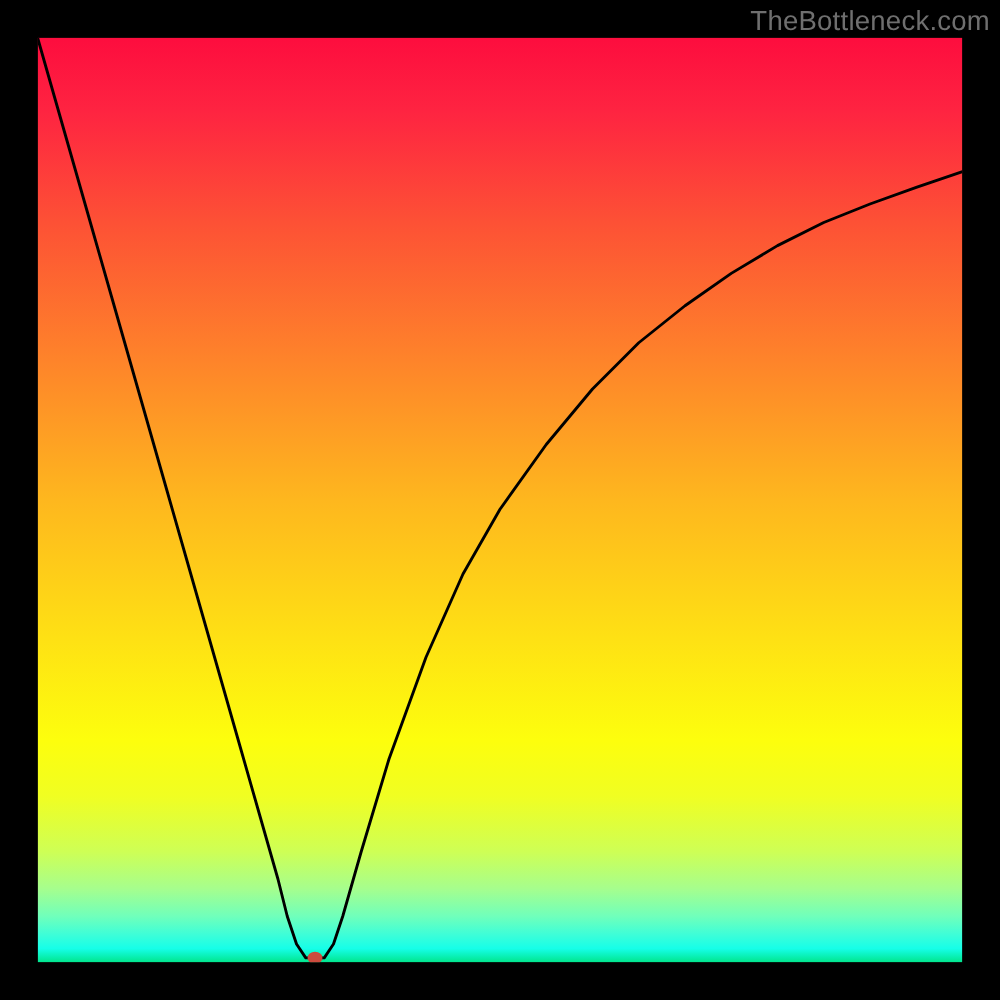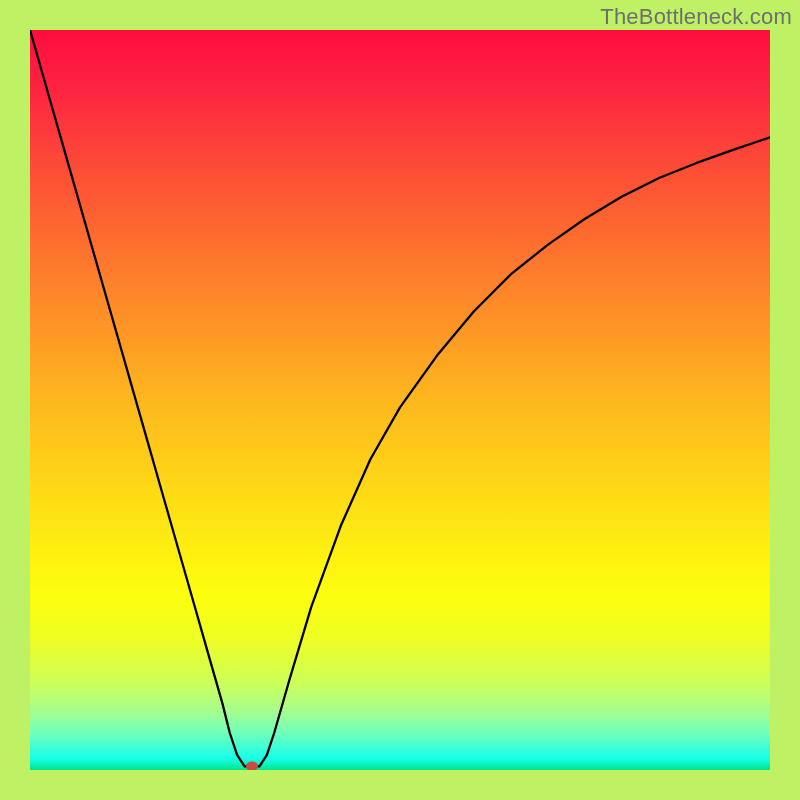--- a/index.html
+++ b/index.html
@@ -8,21 +8,21 @@
     width: 800px;
     height: 800px;
     background: #ffffff;
     font-family: Arial, Helvetica, sans-serif;
     overflow: hidden;
   }
   .frame {
     position: relative;
     width: 800px;
     height: 800px;
-    background: #bef264;
+    background: #000000;
     box-sizing: border-box;
   }
   .plot {
     position: absolute;
     left: 30px;
     top: 30px;
     width: 740px;
     height: 740px;
     overflow: hidden;
   }

